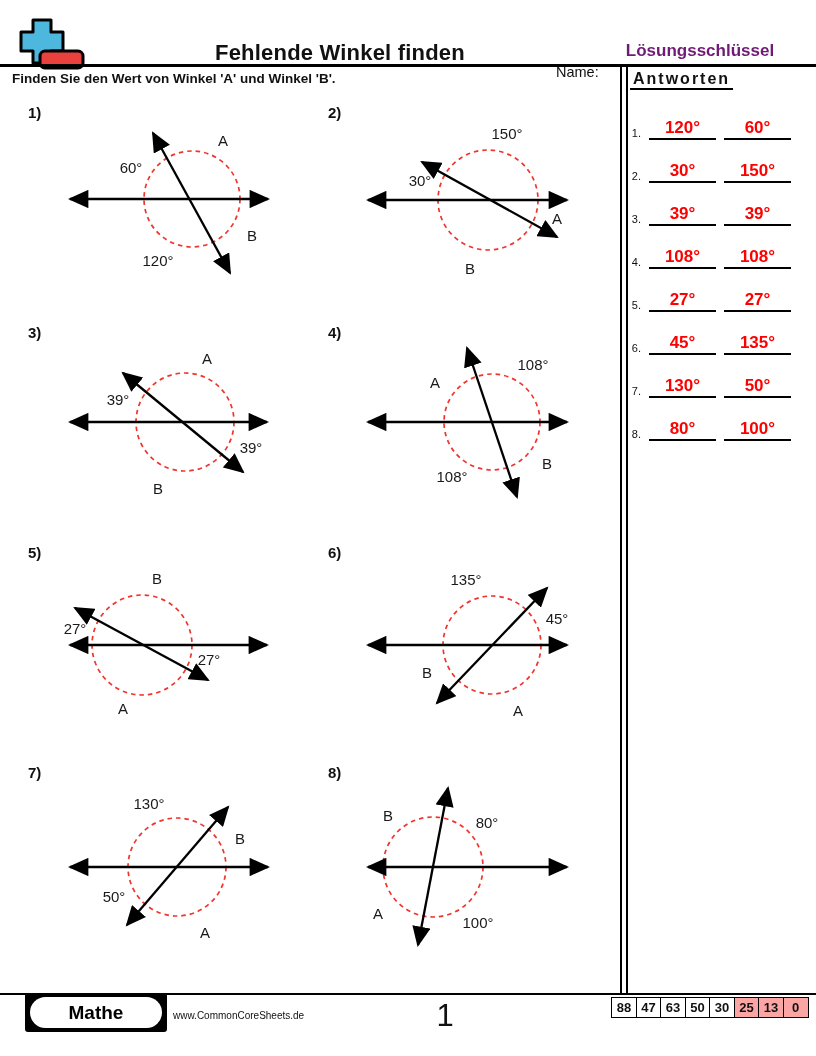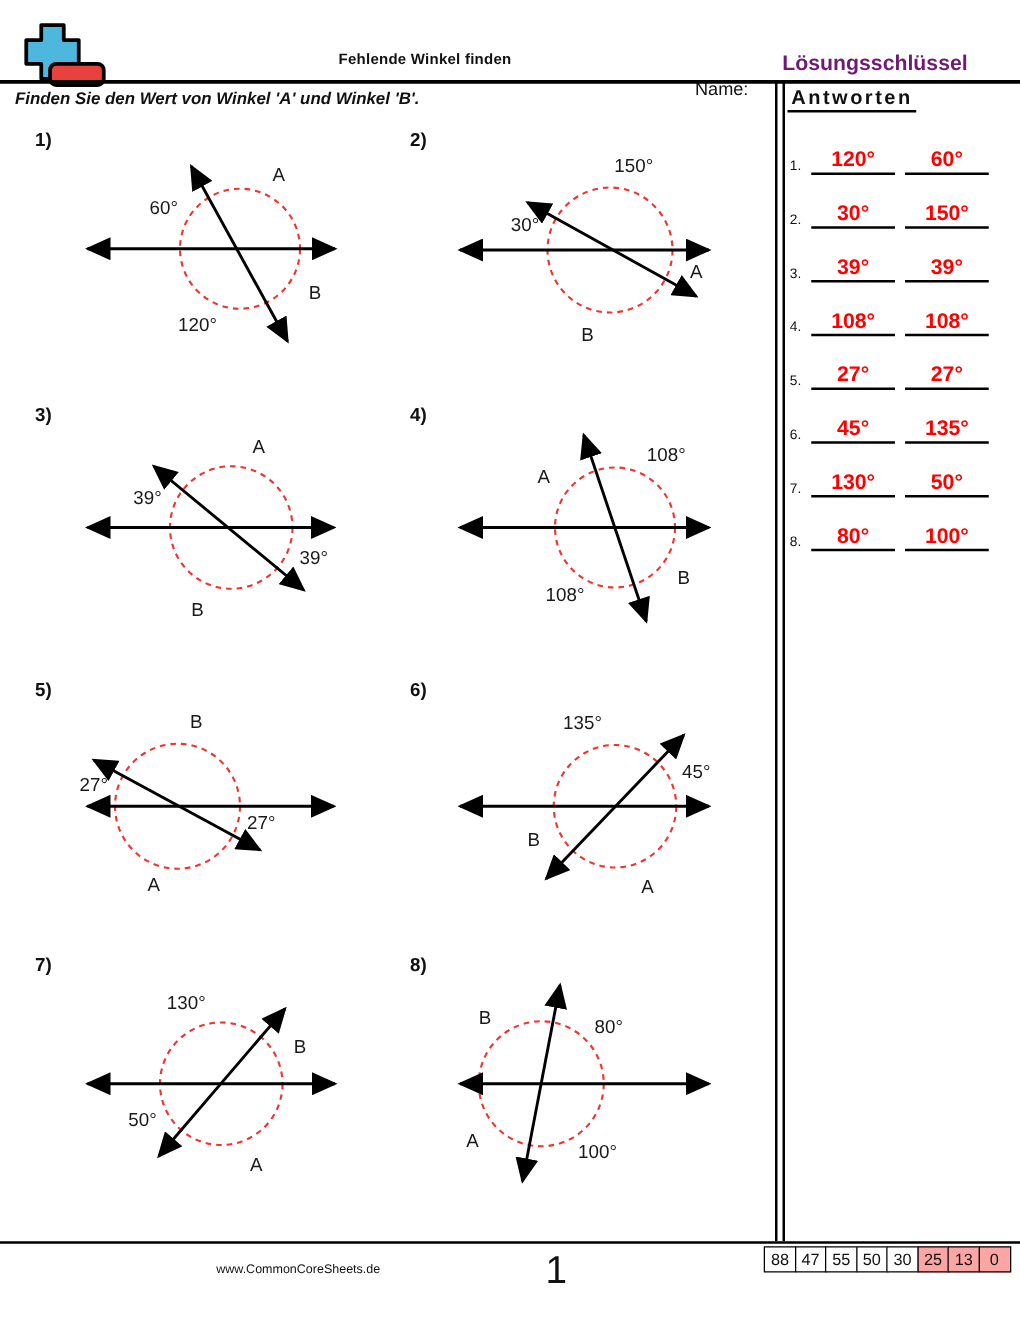--- a/index.html
+++ b/index.html
@@ -1,26 +1,26 @@
 <!DOCTYPE html>
 <html><head>
 <meta charset="utf-8">
 <style>
   html,body{margin:0;padding:0;background:#fff;}
   .page{position:relative;width:816px;height:1056px;background:#fff;overflow:hidden;
         font-family:"Liberation Sans",sans-serif;color:#111;}
   
   .logo{position:absolute;left:14px;top:16px;}
   .title{position:absolute;left:160px;top:40px;width:360px;text-align:center;
-         font-size:12px;font-weight:bold;letter-spacing:.2px;}
+         font-size:22px;font-weight:bold;letter-spacing:.2px;}
   .name-label{position:absolute;left:556px;top:44px;font-size:14.5px;margin-top:20px;}
   .key-label{position:absolute;left:600px;top:41px;width:200px;text-align:center;
              font-size:17px;font-weight:bold;color:#701a75;}
   .header-rule{position:absolute;left:0;top:64px;width:816px;height:2.5px;background:#000;}
-  .instruction{position:absolute;left:12px;top:71px;font-size:13.5px;font-weight:bold;font-style:italic;}
+  .instruction{position:absolute;left:12px;top:71px;font-size:13.5px;font-weight:bold;}
   
   .divider{position:absolute;left:620px;top:66px;height:927px;width:8px;
            border-left:2px solid #000;border-right:2px solid #000;box-sizing:border-box;}
   
   .antworten{position:absolute;left:630px;top:70px;width:180px;text-align:left;
              font-size:16px;font-weight:bold;letter-spacing:2px;}
   .antworten span{border-bottom:2px solid #000;padding:0 3px 1px 3px;}
   .answers{position:absolute;left:627px;top:97px;width:180px;}
   .arow{height:43px;display:flex;align-items:flex-end;gap:8px;}
   .anum{width:14px;text-align:right;font-size:11px;padding-bottom:1px;}
@@ -31,21 +31,21 @@
   .pnum{position:absolute;left:8px;top:4px;font-size:15px;font-weight:bold;}
   .problem svg{position:absolute;left:0;top:0;}
   
   .footer-rule{position:absolute;left:0;top:993px;width:816px;height:2px;background:#000;}
   .badge{position:absolute;left:25px;top:993px;width:142px;height:39px;background:#000;border-radius:3px;}
   .badge-oval{position:absolute;left:5px;top:4px;right:5px;bottom:4px;background:#fff;border-radius:16px;
               display:flex;align-items:center;justify-content:center;font-size:19px;font-weight:bold;color:#000;}
   .site{position:absolute;left:173px;top:1010px;font-size:10px;}
   .page-num{position:absolute;left:400px;top:998px;width:90px;text-align:center;font-size:31px;}
   .score-range{position:absolute;left:581px;top:1000px;font-size:12px;margin-left:48px;}
-  .score-table{position:absolute;left:611px;top:997px;display:flex;}
+  .score-table{position:absolute;left:611px;top:997px;display:flex;font-weight:bold;}
   .score-cell{box-sizing:border-box;width:26px;height:21px;border:1.5px solid #000;
               display:flex;align-items:center;justify-content:center;font-size:13px;background:#fff;}
   .score-cell + .score-cell{margin-left:-1.5px;}
   .score-cell.hl{background:#fca5a5;}
 </style>
 </head>
 <body>
 
 <svg width="0" height="0" style="position:absolute" aria-hidden="true">
   <defs>
@@ -222,29 +222,32 @@
           <text x="68" y="55" text-anchor="middle" dominant-baseline="central" font-size="15" fill="#1a1a1a">B</text>
           <text x="167" y="62" text-anchor="middle" dominant-baseline="central" font-size="15" fill="#1a1a1a">80°</text>
           <text x="58" y="153" text-anchor="middle" dominant-baseline="central" font-size="15" fill="#1a1a1a">A</text>
           <text x="158" y="162" text-anchor="middle" dominant-baseline="central" font-size="15" fill="#1a1a1a">100°</text>
         </svg>
     <div class="pnum">8)</div>
   </div>
 </div>
 
   <div class="footer-rule"></div>
+  <div class="badge">
+    <div class="badge-oval">Mathe</div>
+  </div>
   <div class="site">www.CommonCoreSheets.de</div>
   <div class="page-num">1</div>
   <div class="score-range">1-8</div>
   <div class="score-table">
   <div class="score-cell">88</div>
 
   <div class="score-cell">47</div>
 
-  <div class="score-cell">55</div>
+  <div class="score-cell">63</div>
 
   <div class="score-cell">50</div>
 
   <div class="score-cell">30</div>
 
   <div class="score-cell hl">25</div>
 
   <div class="score-cell hl">13</div>
 
   <div class="score-cell hl">0</div>

